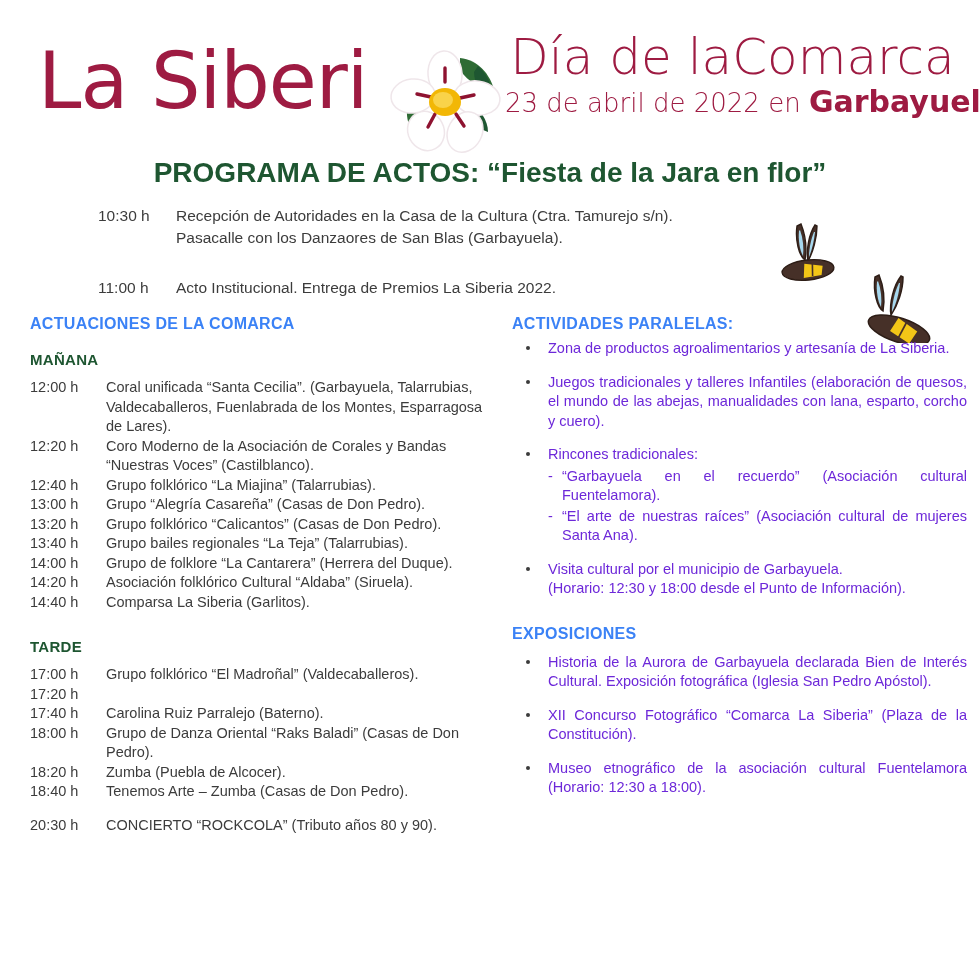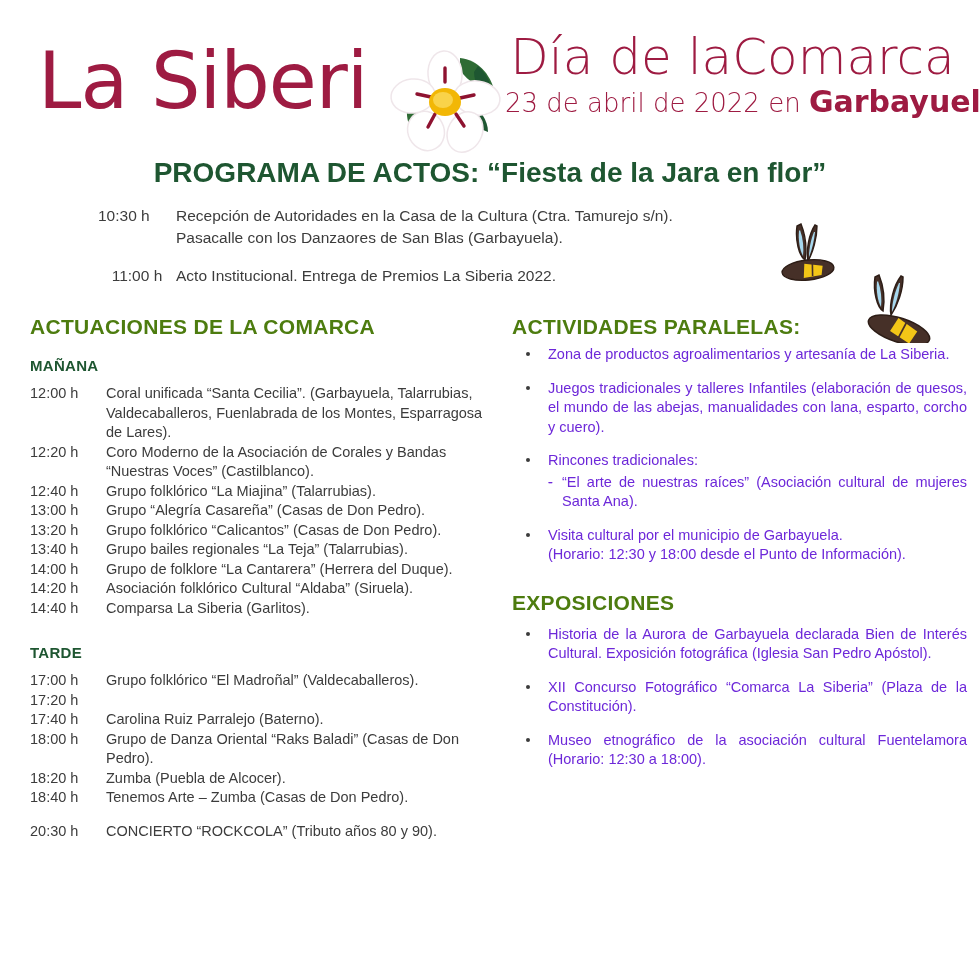--- a/index.html
+++ b/index.html
@@ -41,33 +41,33 @@
   
   .program-title{
     position:absolute;left:0;top:157px;width:980px;text-align:center;
     font-size:28px;font-weight:700;color:#1E5631;
     font-family:"Liberation Sans", sans-serif;letter-spacing:0px;
   }
 
   
   .top-sched{position:absolute;left:98px;top:205px;width:640px;}
   .ts-row{display:flex;margin-bottom:2px;}
-  .ts-row.gap{margin-top:16px;text-align:center;}
+  .ts-row.gap{margin-top:28px;}
   .ts-time{width:78px;flex:0 0 78px;font-size:15.5px;line-height:22px;color:#3c3c3c;}
   .ts-desc{font-size:15.5px;line-height:22px;color:#3c3c3c;}
 
   
   .bees{position:absolute;left:775px;top:218px;width:190px;height:125px;}
 
   
   .col-left{position:absolute;left:30px;top:315px;width:460px;}
   .col-right{position:absolute;left:512px;top:315px;width:455px;}
 
   .sec-head{
-    font-size:21px;font-weight:700;color:#4d7c0f;
+    font-size:16px;font-weight:700;color:#3b82f6;
     letter-spacing:.3px;margin:0 0 6px 0;
   }
   .sub-head{
     font-size:15px;font-weight:700;color:#1E5631;
     letter-spacing:.3px;margin:18px 0 10px 0;
   }
 
   .sched{margin:0;padding:0;}
   .row{display:flex;align-items:flex-start;}
   .row .time{width:76px;flex:0 0 76px;font-size:14.5px;line-height:19.5px;color:#3c3c3c;}
@@ -246,21 +246,21 @@
   </div>
 
   <div class="col-right">
     <div class="sec-head">ACTIVIDADES PARALELAS:</div>
 
     <ul class="bullets">
       <li><span class="bul"></span><span>Zona de productos agroalimentarios y artesanía de La Siberia.</span></li>
       <li class="justif"><span class="bul"></span><span>Juegos tradicionales y talleres Infantiles (elaboración de quesos, el mundo de las abejas, manualidades con lana, esparto, corcho y cuero).</span></li>
       <li><span class="bul"></span><span>Rincones tradicionales:</span>
         <ul class="subitems">
-          <li class="justif"><span class="dash">-</span></li>
+          <li class="justif"><span class="dash">-</span><span>“Garbayuela en el recuerdo” (Asociación cultural Fuentelamora).</span></li>
           <li class="justif"><span class="dash">-</span><span>“El arte de nuestras raíces” (Asociación cultural de mujeres Santa Ana).</span></li>
         </ul>
       </li>
       <li><span class="bul"></span><span>Visita cultural por el municipio de Garbayuela.</span><br><span>(Horario: 12:30 y 18:00 desde el Punto de Información).</span></li>
     </ul>
 
     <div class="sec-head" style="margin-top:26px;">EXPOSICIONES</div>
     <ul class="bullets" style="margin-top:10px;">
       <li class="justif"><span class="bul"></span><span>Historia de la Aurora de Garbayuela declarada Bien de Interés Cultural. Exposición fotográfica (Iglesia San Pedro Apóstol).</span></li>
       <li class="justif"><span class="bul"></span><span>XII Concurso Fotográfico “Comarca La Siberia” (Plaza de la Constitución).</span></li>

